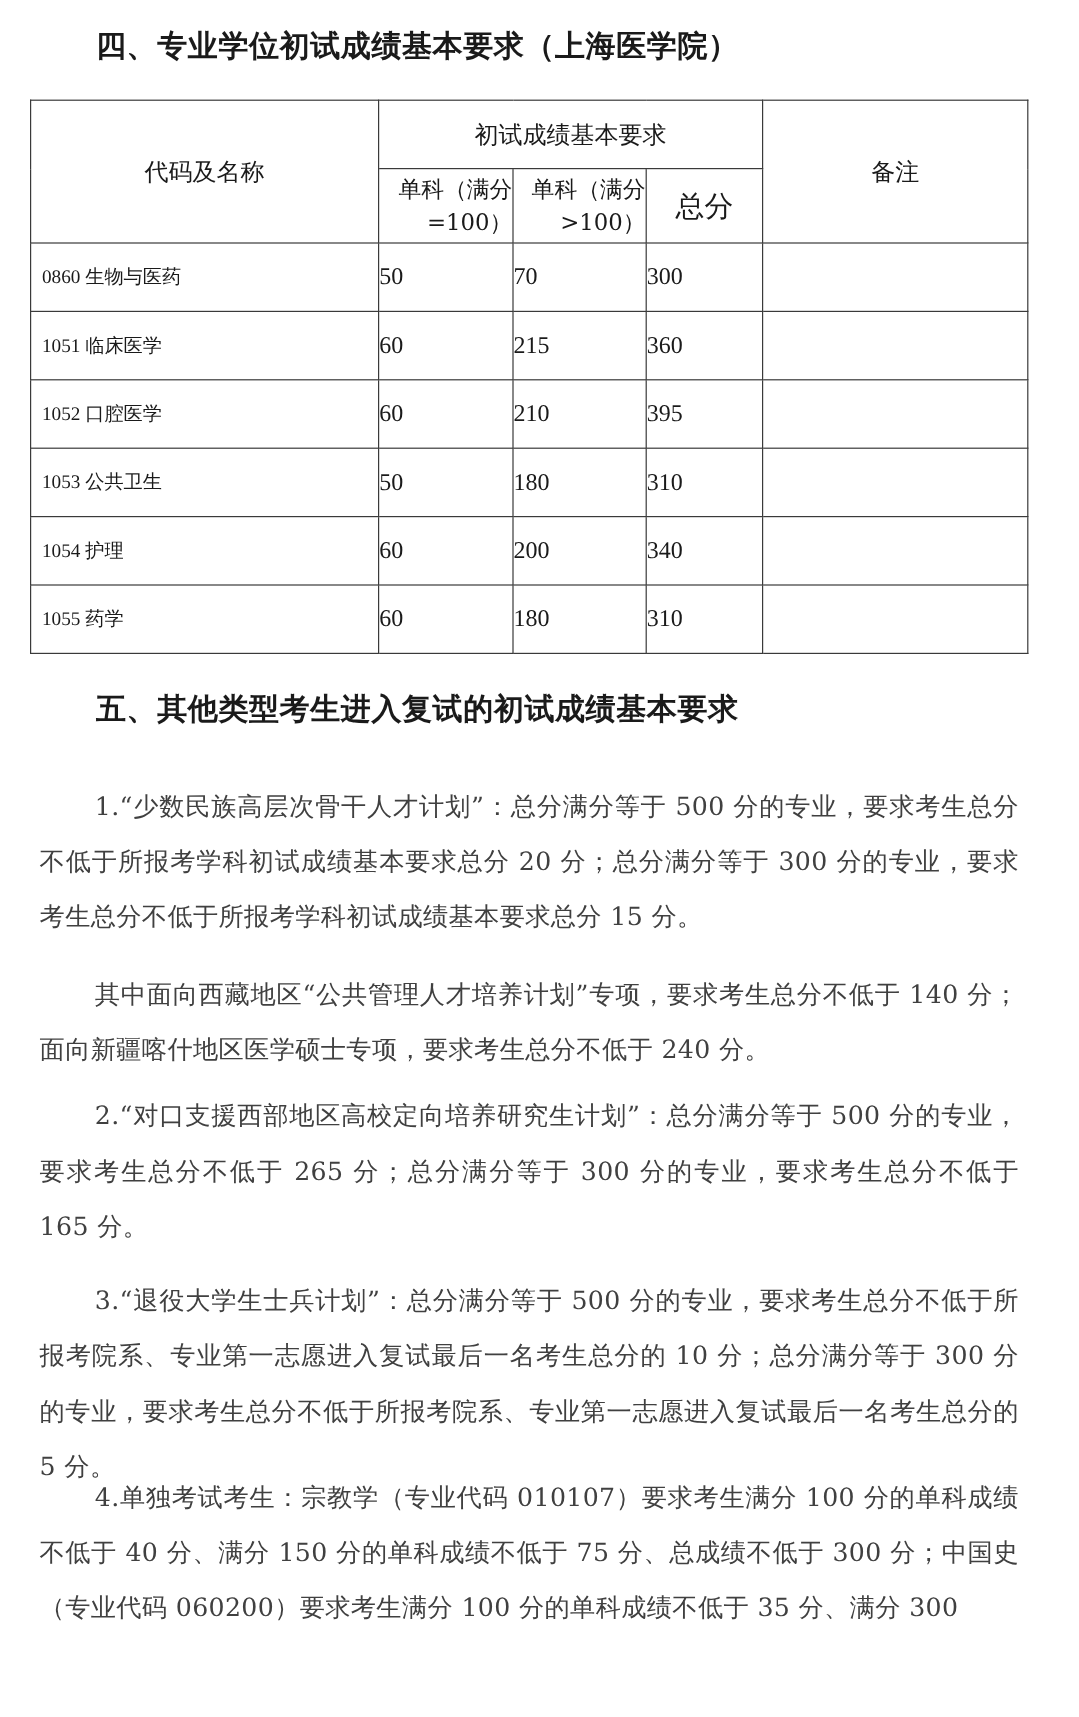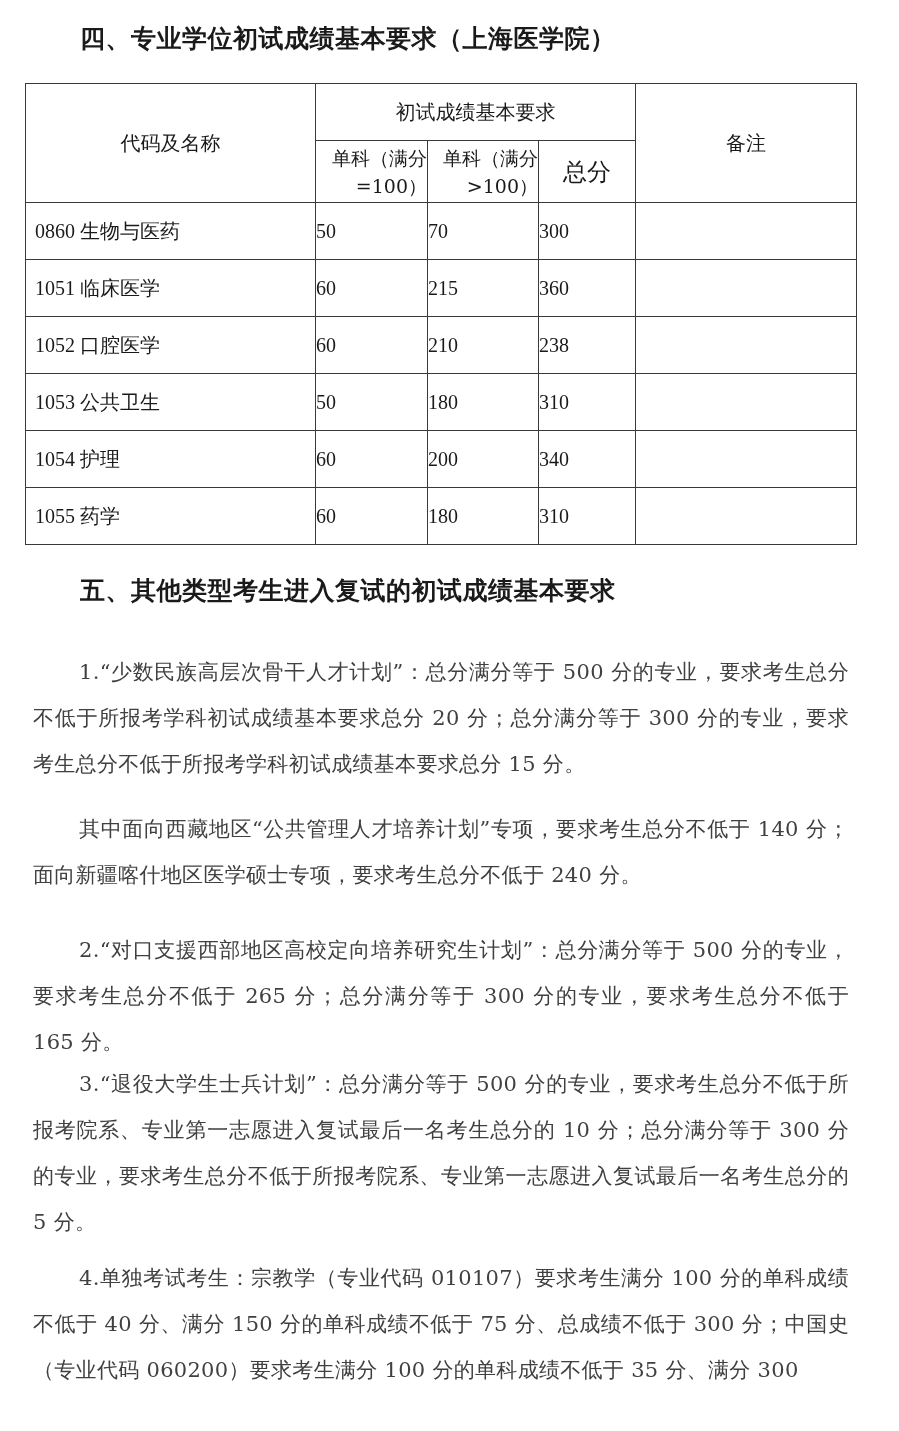--- a/index.html
+++ b/index.html
@@ -41,40 +41,40 @@
     border: 1.5px solid #3a3a3a;
     padding: 0;
     font-weight: normal;
     vertical-align: middle;
   }
   .th-main { text-align: center; font-size: 20px; font-family: Liberation Sans, sans-serif; }
   .th-group { height: 56px; }
   .th-sub { height: 61px; font-size: 19px; line-height: 28px; text-align: right; padding-left: 14px !important; font-family: "DejaVu Serif", "Liberation Serif", serif; }
   .th-total { text-align: center; font-size: 24px; font-family: "DejaVu Serif", "Liberation Serif", serif; }
   tr.data-row td { height: 56px; }
-  td.name-cell { text-align: left; padding-left: 9px !important; font-size: 20px; }
+  td.name-cell { text-align: left; padding-left: 9px !important; font-size: 16px; }
   td.num-cell { text-align: left; font-size: 20px; }
 
   .para {
     position: absolute;
     left: 33px;
     width: 816px;
     font-size: 21px;
     line-height: 46px;
     text-align: justify;
     text-indent: 46px;
     letter-spacing: 0.3px;
     font-family: "DejaVu Serif", "Liberation Serif", serif;
     color: #404040;
   }
   #p1 { top: 628px; }
   #p2 { top: 785px; }
-  #p3 { top: 906px; }
+  #p3 { top: 886px; }
   #p4 { top: 1040px; }
-  #p5 { top: 1234px; }
+  #p5 { top: 1204px; }
 </style>
 </head>
 <body>
 
 <div id="title-4" class="section-title">四、专业学位初试成绩基本要求（上海医学院）</div>
 
 <table class="score-table">
   <colgroup>
     <col style="width:290px">
     <col style="width:112px">
@@ -104,21 +104,21 @@
     <td class="name-cell">1051 临床医学</td>
     <td class="num-cell">60</td>
     <td class="num-cell">215</td>
     <td class="num-cell">360</td>
     <td class="num-cell"></td>
   </tr>
   <tr class="data-row">
     <td class="name-cell">1052 口腔医学</td>
     <td class="num-cell">60</td>
     <td class="num-cell">210</td>
-    <td class="num-cell">238</td>
+    <td class="num-cell">395</td>
     <td class="num-cell"></td>
   </tr>
   <tr class="data-row">
     <td class="name-cell">1053 公共卫生</td>
     <td class="num-cell">50</td>
     <td class="num-cell">180</td>
     <td class="num-cell">310</td>
     <td class="num-cell"></td>
   </tr>
   <tr class="data-row">

